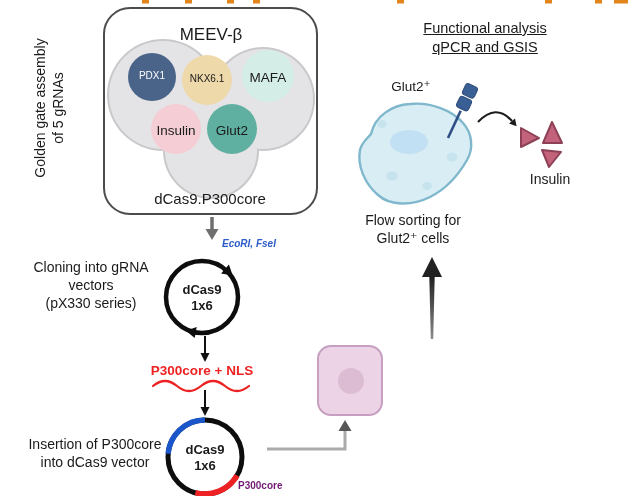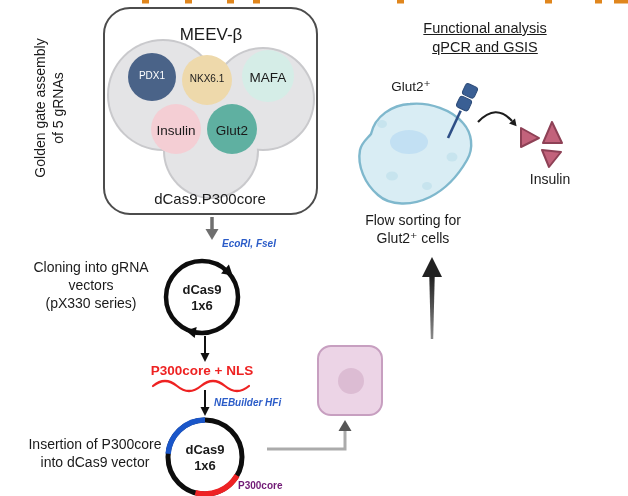--- a/index.html
+++ b/index.html
@@ -163,21 +163,20 @@
   <div class="txt f14" style="left:91px;top:259px;line-height:1.28;">Cloning into gRNA
 vectors
 (pX330 series)</div>
 
   <div class="txt bold f125" style="left:202px;top:282px;line-height:1.2;">dCas9
 1x6</div>
 
 
   <div class="txt redlbl f135" style="left:202px;top:362px;">P300core + NLS</div>
 
-  <div class="txt la enzyme f13" style="left:214px;top:397px;">NEBuilder HFi</div>
 
   <div class="txt f14" style="left:95px;top:436px;line-height:1.25;">Insertion of P300core
 into dCas9 vector</div>
 
   <div class="txt bold f125" style="left:205px;top:442px;line-height:1.2;">dCas9
 1x6</div>
 
   <div class="txt la redup f13" style="left:238px;top:480px;">P300core</div>
 
 

